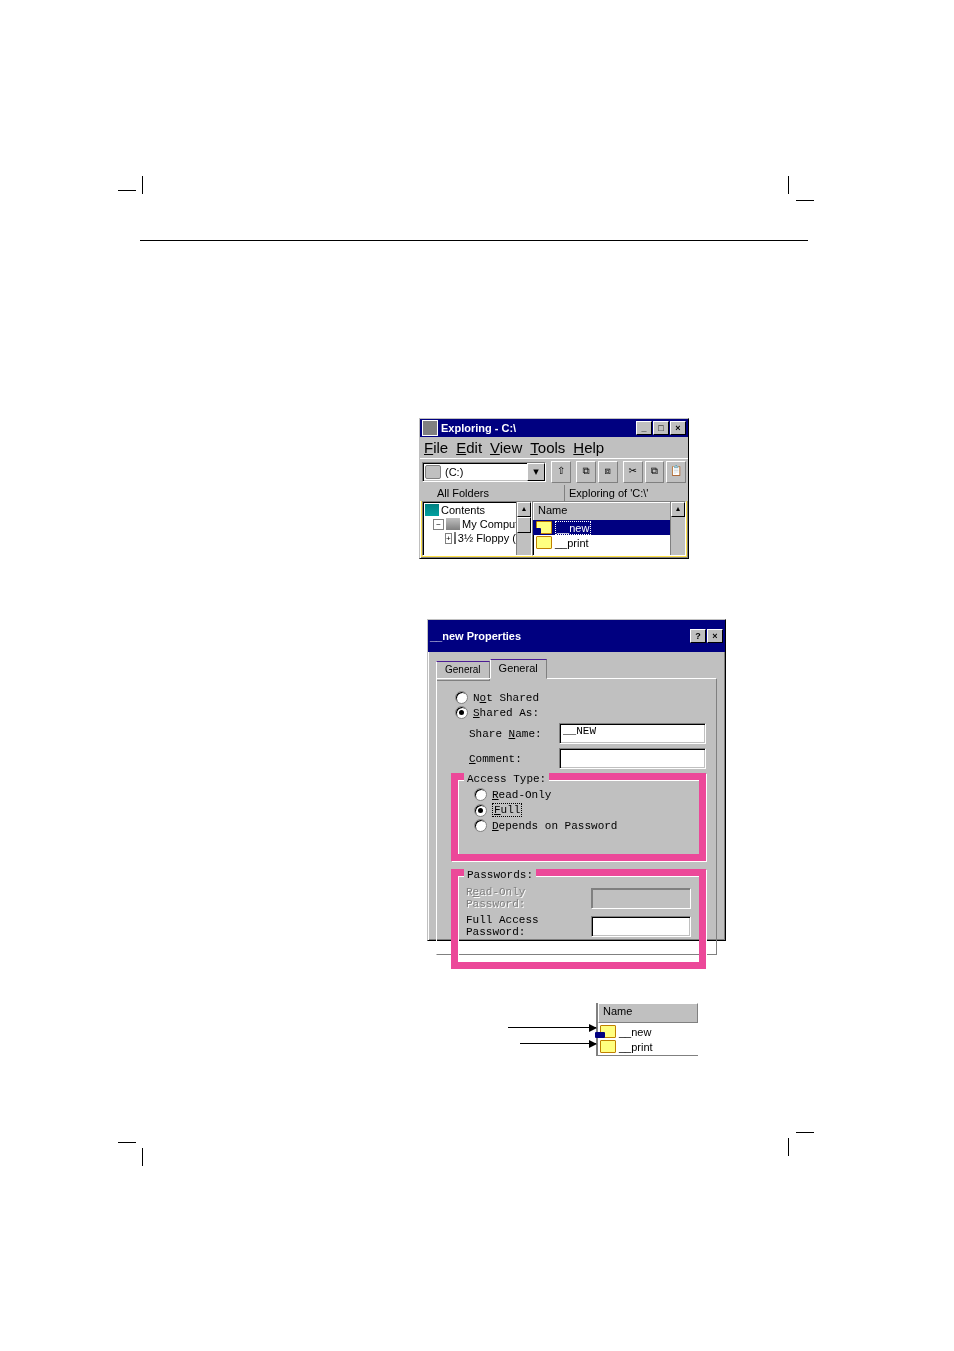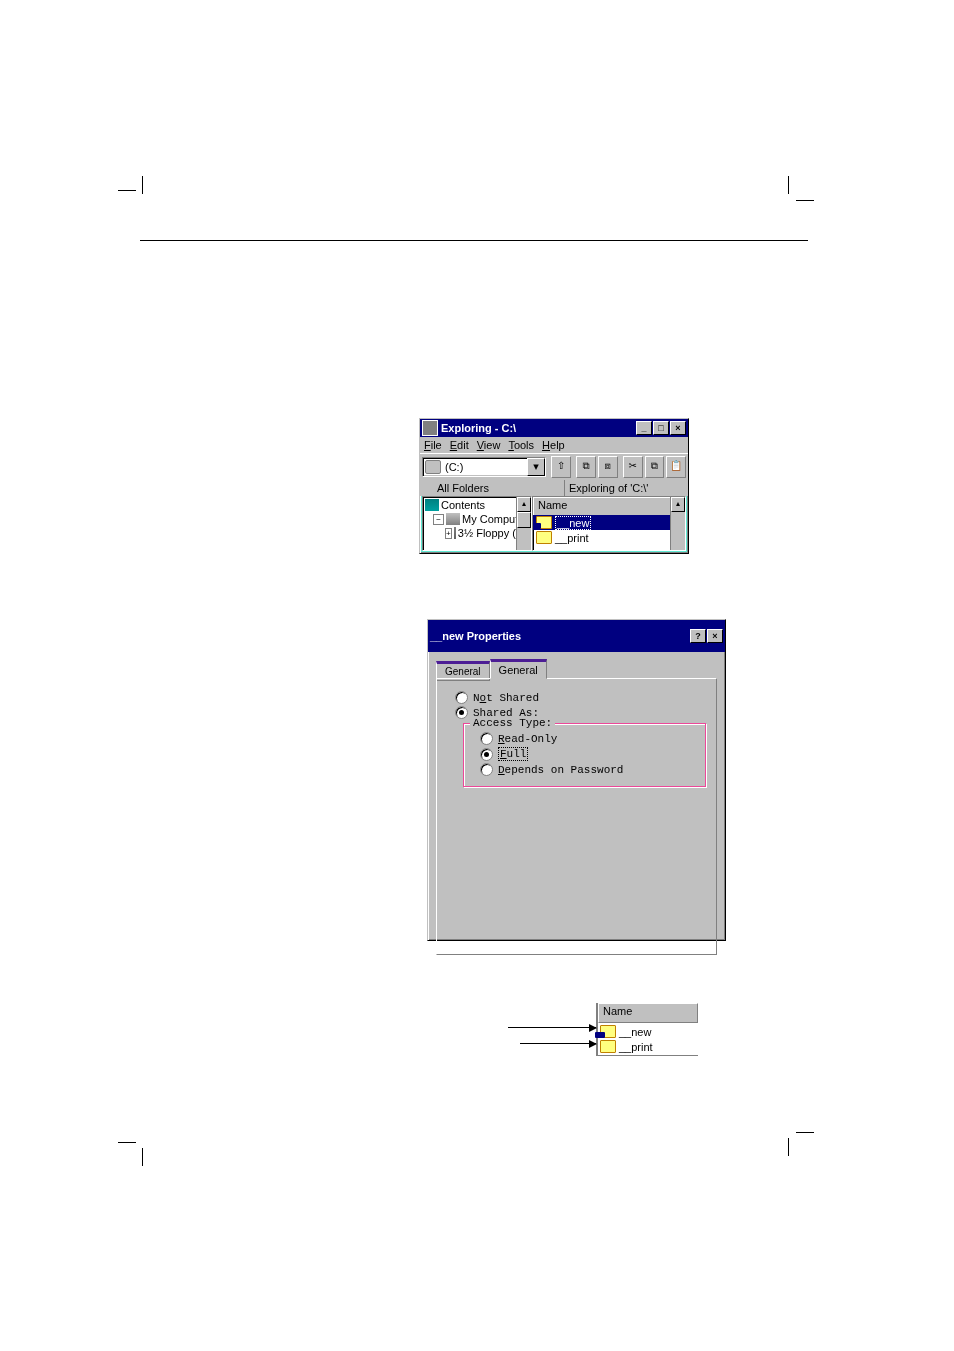--- a/index.html
+++ b/index.html
@@ -15,21 +15,21 @@
   }
   hr.doc-sep { border: none; border-top: 1px solid #000; margin: 0; }
   .page-wrap { position: relative; width: 954px; height: 1351px; }
 
   
   .win {
     position: absolute;
     left: 419px; top: 418px; width: 268px;
     border-left: 1px solid #c0c0c0; border-top: 1px solid #c0c0c0;
     border-right: 1px solid #000; border-bottom: 1px solid #000;
-    background: #5eead4;
+    background: #fde047;
     box-shadow: inset 1px 1px 0 #fff, inset -1px -1px 0 #808080;
   }
   .titlebar {
     height: 18px;
     background: #000080;
     color: #fff;
     display: flex;
     align-items: center;
     font-weight: bold;
     padding: 0 2px;
@@ -46,21 +46,21 @@
     background: #c0c0c0;
     border-top: 1px solid #fff; border-left: 1px solid #fff;
     border-right: 1px solid #000; border-bottom: 1px solid #000;
     margin-left: 1px;
     font-size: 9px; text-align: center; line-height: 12px;
     color: #000;
   }
   .menubar {
     display: flex; gap: 8px; padding: 2px 4px;
     background: #c0c0c0;
-    font-size: 11px;
+    font-size: 15px;
   }
   .menubar span { cursor: default; }
   .ul { text-decoration: underline; }
 
   .toolbar-row {
     display: flex; align-items: center; padding: 2px;
     border-top: 1px solid #fff;
     background: #c0c0c0;
   }
   .combo {
@@ -166,43 +166,43 @@
     border-left: 1px solid #c0c0c0; border-top: 1px solid #c0c0c0;
     border-right: 1px solid #000; border-bottom: 1px solid #000;
     box-shadow: inset 1px 1px 0 #fff, inset -1px -1px 0 #808080;
     background: #c0c0c0;
   }
   .dlg .titlebar { height: 32px; }
   .dlg-body { padding: 6px 8px; }
   .tabs { display:flex; height: 20px; position:relative; }
   .tab {
     padding: 2px 8px 4px 8px;
-    border-top: 3px solid #4c1d95; border-left: 1px solid #fff; border-right: 1px solid #808080;
+    border-top: 1px solid #4c1d95; border-left: 1px solid #fff; border-right: 1px solid #808080;
     background:#c0c0c0;
     position:relative; top:1px;
   }
   .tab.active { border-bottom: 1px solid #c0c0c0; z-index: 2; }
   .tab.inactive { top:3px; font-size:10px; border-bottom:1px solid #808080; }
   .tabpane {
     border-top:1px solid #fff; border-left:1px solid #fff; border-right:1px solid #808080; border-bottom:1px solid #808080;
     padding: 10px 10px 0 10px;
     height: 265px;
     position:relative;
     font-family:Liberation Mono, monospace;
   }
   .radio-row { display:flex; align-items:center; margin: 2px 0 2px 8px; }
   .radio {
     width:11px; height:11px; border-radius:50%; border:1px solid #808080;
     box-shadow: inset 1px 1px 0 #000, inset -1px -1px 0 #fff;
     background:#fff; margin-right:5px; position:relative;
   }
   .radio.checked::after { content:""; position:absolute; left:3px; top:3px; width:5px; height:5px; background:#000; border-radius:50%; }
   .groupbox {
-    border:1px solid #ec4899; box-shadow: 1px 1px 0 #fff, inset 1px 1px 0 #fff;
-    margin: 4px 0 8px 16px; padding: 6px 8px 8px 8px; position:relative;
+    border:7px solid #ec4899; box-shadow: 1px 1px 0 #fff, inset 1px 1px 0 #fff;
+    margin: 4px 0 8px 4px; padding: 6px 8px 20px 8px; position:relative;
   }
   .groupbox > .legend {
     position:absolute; top:-7px; left:6px; background:#c0c0c0; padding:0 3px;
   }
   .frow { display:flex; align-items:center; margin: 4px 0; }
   .flabel { width: 90px; }
   .flabel.w120 { width: 125px; }
   .txt {
     flex:1; height:17px; background:#fff;
     border-top:1px solid #808080; border-left:1px solid #808080; border-right:1px solid #fff; border-bottom:1px solid #fff;
@@ -351,33 +351,54 @@
     </div>
     <div class="tabpane">
       <div class="radio-row">
         <span class="radio"></span>
         <span>N<span class="ul">o</span>t Shared</span>
       </div>
       <div class="radio-row">
         <span class="radio checked"></span>
         <span><span class="ul">S</span>hared As:</span>
       </div>
+      <div style="margin-left:22px;">
+        <div class="frow">
+          <span class="flabel">Share <span class="ul">N</span>ame:</span>
+          <div class="txt">__NEW</div>
+        </div>
+        <div class="frow">
+          <span class="flabel"><span class="ul">C</span>omment:</span>
+          <div class="txt"></div>
+        </div>
+      </div>
       <div class="groupbox">
         <span class="legend">Access Type:</span>
         <div class="radio-row">
           <span class="radio"></span>
           <span><span class="ul">R</span>ead-Only</span>
         </div>
         <div class="radio-row">
           <span class="radio checked"></span>
           <span class="dotted-focus"><span class="ul">F</span>ull</span>
         </div>
         <div class="radio-row">
           <span class="radio"></span>
           <span><span class="ul">D</span>epends on Password</span>
+        </div>
+      </div>
+      <div class="groupbox">
+        <span class="legend">Passwords:</span>
+        <div class="frow">
+          <span class="flabel w120 disabled-text">R<span style="text-decoration:underline">e</span>ad-Only Password:</span>
+          <div class="txt disabled"></div>
+        </div>
+        <div class="frow">
+          <span class="flabel w120">Full Access Password:</span>
+          <div class="txt"></div>
         </div>
       </div>
     </div>
   </div>
 </div>
 
 <div class="snippet">
   <div class="hdr">Name</div>
   <div class="rows">
     <div class="row">

